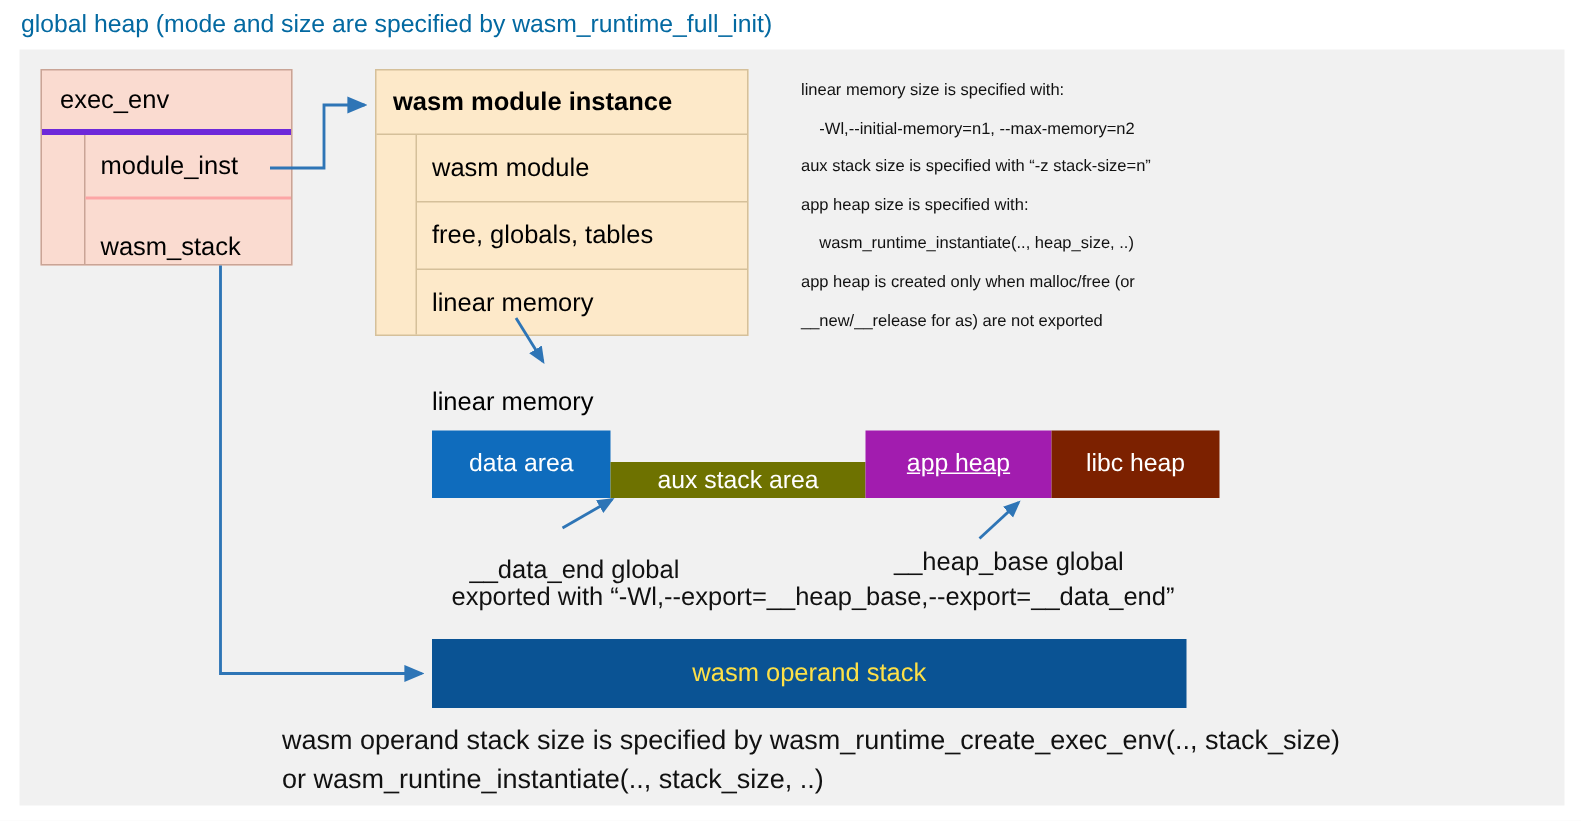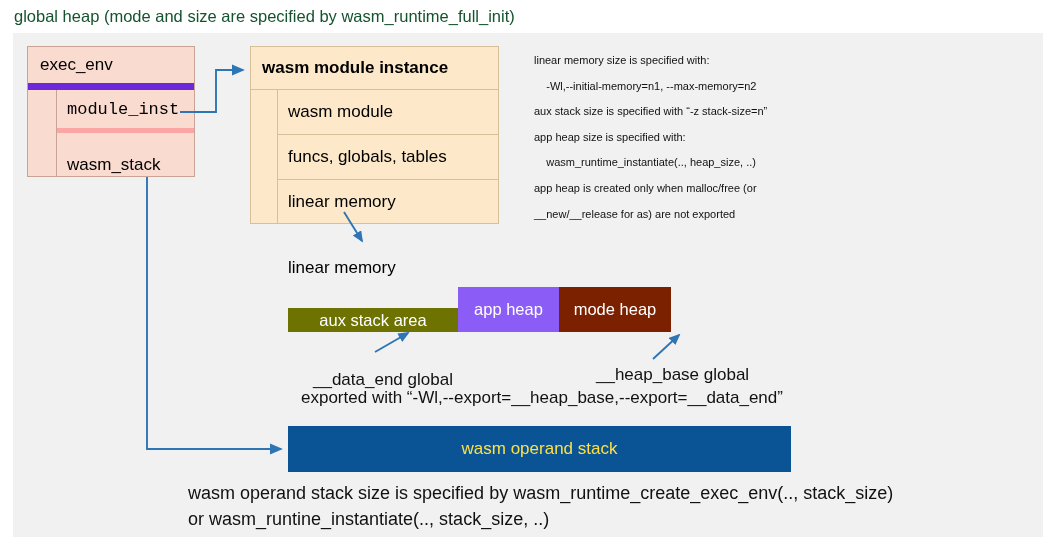--- a/index.html
+++ b/index.html
@@ -16,21 +16,21 @@
     overflow: hidden;
   }
 
   
   #diagram-title {
     position: absolute;
     left: 14px;
     top: 5px;
     font-size: 16.5px;
     line-height: 22px;
-    color: #14532d;
+    color: #0369a1;
     white-space: nowrap;
   }
 
   
   #panel {
     position: absolute;
     left: 13px;
     top: 33px;
     width: 1030px;
     height: 504px;
@@ -56,35 +56,34 @@
   #exec-env-box {
     left: 27px; top: 46px;
     width: 168px; height: 131px;
     background: #fadbd0;
     border: 1px solid #c9a496;
   }
   #exec-env-title {
     left: 28px; top: 47px;
     width: 166px; height: 43px;
     padding-left: 12px;
-    border-bottom: 7px solid #6d28d9;
+    border-bottom: 4px solid #6d28d9;
   }
   #exec-env-gutter {
     position: absolute;
     left: 28px; top: 90px;
     width: 29px; height: 86px;
     border-right: 1px solid #c9a496;
     box-sizing: border-box;
   }
   #module-inst-row {
     left: 57px; top: 90px;
     width: 137px; height: 43px;
     padding-left: 10px;
-    border-bottom: 5px solid #fca5a5;
-    font-family: Liberation Mono, monospace;
+    border-bottom: 2px solid #fca5a5;
   }
   #wasm-stack-row {
     left: 57px; top: 143px;
     width: 137px; height: 43px;
     padding-left: 10px;
   }
 
   
   #wmi-box {
     left: 250px; top: 46px;
@@ -219,42 +218,45 @@
 <div class="box" id="exec-env-box"></div>
 <div class="row" id="exec-env-title">exec_env</div>
 <div id="exec-env-gutter"></div>
 <div class="row" id="module-inst-row">module_inst</div>
 <div class="row" id="wasm-stack-row">wasm_stack</div>
 
 <div class="box" id="wmi-box"></div>
 <div class="row" id="wmi-title">wasm module instance</div>
 <div id="wmi-gutter"></div>
 <div class="row" id="wmi-row-0">wasm module</div>
-<div class="row" id="wmi-row-1">funcs, globals, tables</div>
+<div class="row" id="wmi-row-1">free, globals, tables</div>
 <div class="row" id="wmi-row-2">linear memory</div>
 
 <div id="notes-block">linear memory size is specified with:
     -Wl,--initial-memory=n1, --max-memory=n2
 aux stack size is specified with “-z stack-size=n”
 app heap size is specified with:
     wasm_runtime_instantiate(.., heap_size, ..)
 app heap is created only when malloc/free (or
 __new/__release for as) are not exported</div>
 
 <div id="linear-memory-label">linear memory</div>
 
 <div id="memory-bar">
+    <div class="mem-seg" style="width: 119px; background: rgb(15, 108, 189);">
+      <span>data area</span>
+    </div>
     <div class="mem-seg" style="width: 170px; background: rgb(110, 114, 0); margin-top: 21px;">
       <span>aux stack area</span>
     </div>
-    <div class="mem-seg" style="width: 101px; background: #8b5cf6;">
+    <div class="mem-seg" style="width: 124px; background: #a21caf; text-decoration: underline;">
       <span>app heap</span>
     </div>
     <div class="mem-seg" style="width: 112px; background: rgb(124, 33, 0);">
-      <span>mode heap</span>
+      <span>libc heap</span>
     </div>
   </div>
 
 <div class="caption" id="caption-data-end">__data_end global</div>
 <div class="caption" id="caption-heap-base">__heap_base global</div>
 <div class="caption" id="caption-exported">exported with “-Wl,--export=__heap_base,--export=__data_end”</div>
 
 <div id="operand-stack-box">wasm operand stack</div>
 <div id="operand-stack-note">wasm operand stack size is specified by wasm_runtime_create_exec_env(.., stack_size)
 or wasm_runtine_instantiate(.., stack_size, ..)</div>

